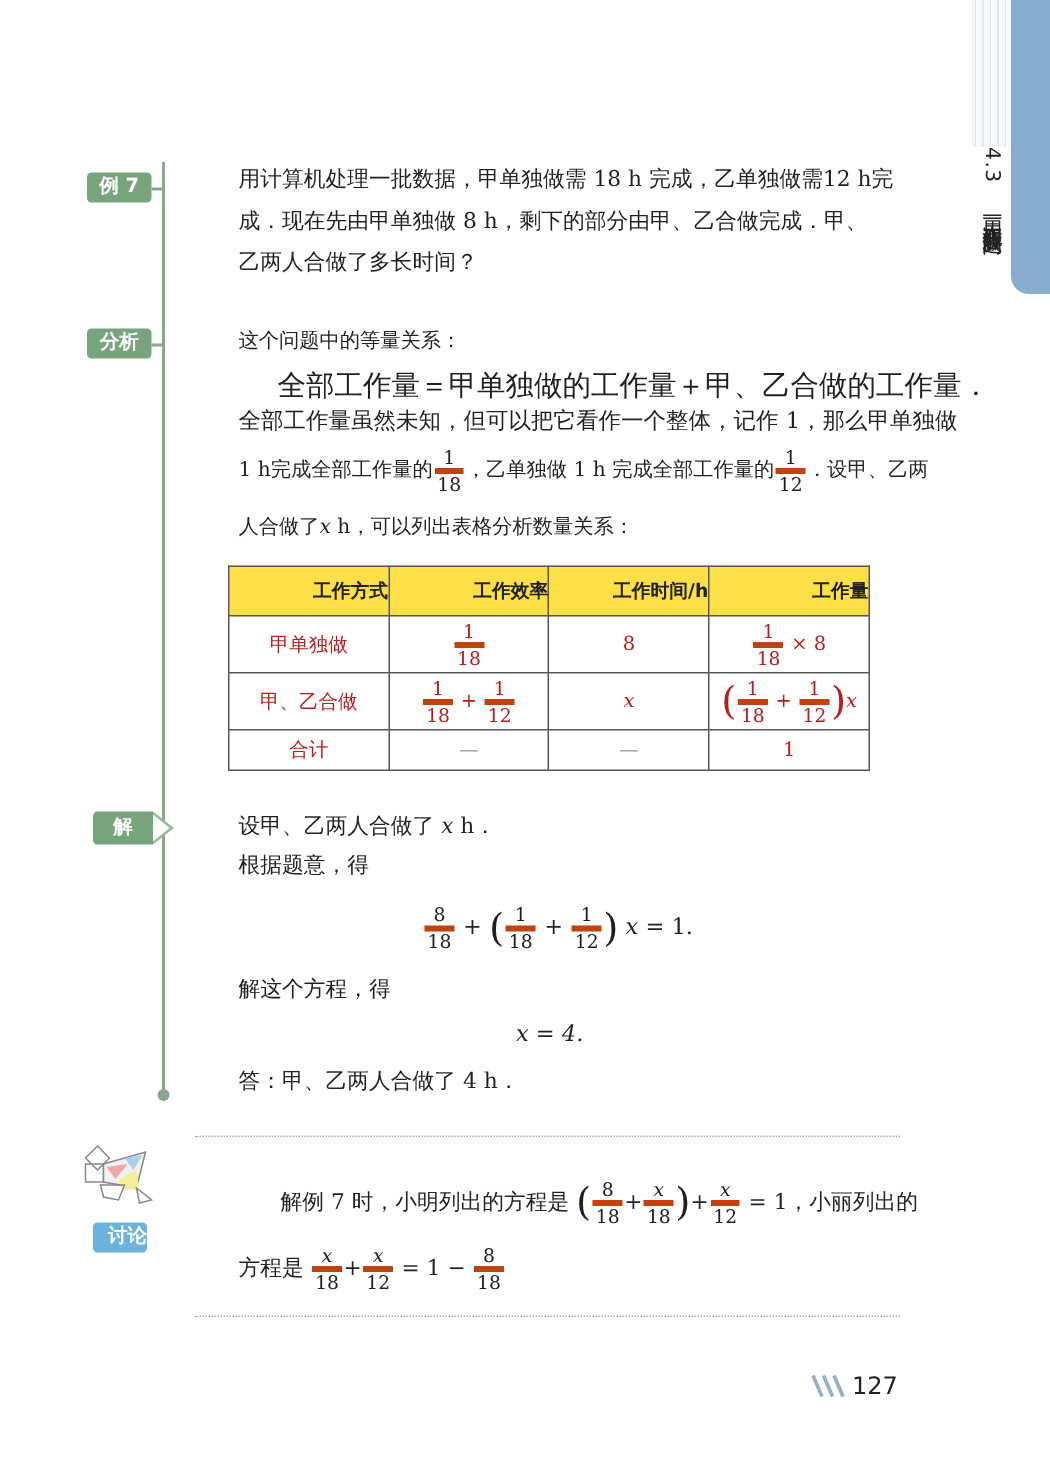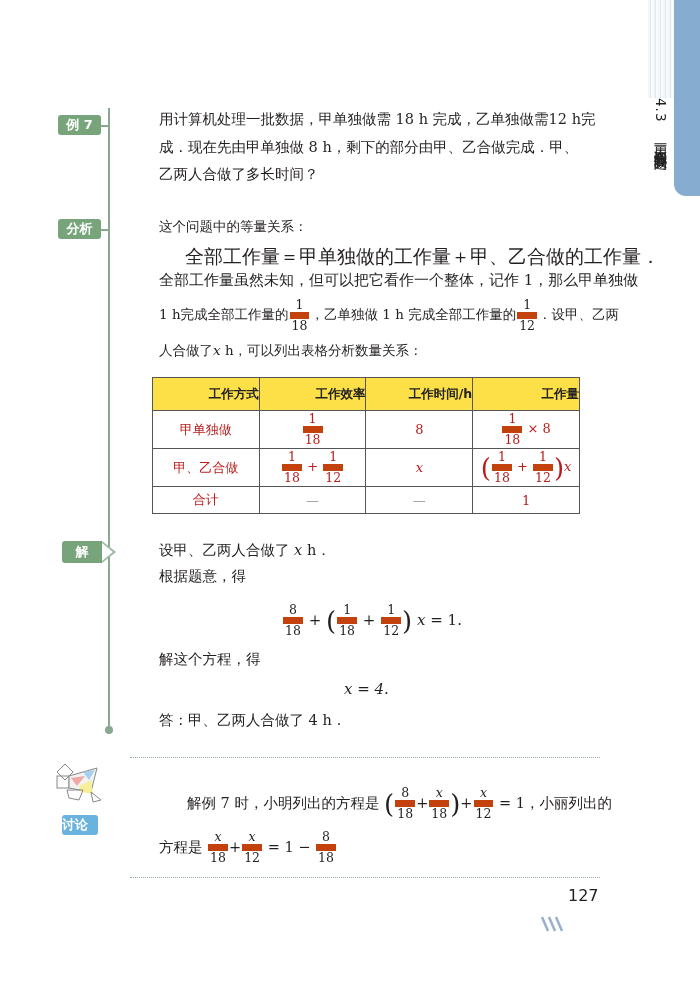--- a/index.html
+++ b/index.html
@@ -29,41 +29,41 @@
       border-radius: 3px 0 0 3px; color: #fff; font-family: "DejaVu Sans", sans-serif; font-size: 13px; font-weight: bold; line-height: 22px; text-align: center; }
     .badge-jie .arrow { position: absolute; left: 40px; top: 0; width: 0; height: 0;
       border-top: 11px solid transparent; border-bottom: 11px solid transparent; border-left: 14px solid #9ab99d; }
     .badge-jie .arrow-inner { position: absolute; left: 40px; top: 2px; width: 0; height: 0;
       border-top: 9px solid transparent; border-bottom: 9px solid transparent; border-left: 11px solid #ffffff; }
     .line { position: absolute; left: 132px; font-size: 14.5px; white-space: nowrap; margin-left: 27px; }
     .i { font-style: italic; }
 
     .frac { display: inline-block; vertical-align: middle; text-align: center; font-size: 12.5px; line-height: 14px; margin: 0 1px; }
     .frac .n { display: block; padding: 0 2px; }
-    .frac .d { display: block; border-top: 7px solid #c2410c; padding: 0 2px; }
+    .frac .d { display: block; border-top: 4px solid #c2410c; padding: 0 2px; }
     .paren { font-size: 26px; vertical-align: middle; font-weight: 200; line-height: 1; }
 
     
     .tbl { position: absolute; left: 152px; top: 377px; width: 428px; border-collapse: collapse;
       border: 1.5px solid #555; font-size: 13px; }
     .tbl th { background: #fde047; height: 33px; font-family: "DejaVu Sans", "Liberation Sans", sans-serif;
       font-weight: bold; font-size: 12.5px; border: 1px solid #555; text-align: right; color: #222; }
     .tbl td { border: 1px solid #555; text-align: center; height: 38px; color: #b91c1c; }
     .tbl tr.last td { height: 27px; }
     .tbl .dash { color: #999; }
 
     .eq { position: absolute; font-size: 15px; white-space: nowrap; }
 
     .dotted { position: absolute; left: 130px; width: 470px; border-top: 1.5px dotted #9aa; }
 
     .discuss-icon { position: absolute; left: 55px; top: 762px; width: 52px; height: 52px; }
     .badge-discuss { position: absolute; left: 62px; top: 815px; width: 36px; height: 20px; background: #6ab3de; color: #fff;
-      border-radius: 3px; font-family: "DejaVu Sans", sans-serif; font-weight: bold; font-size: 13px; line-height: 20px; text-align: left; }
+      border-radius: 3px; font-family: "DejaVu Sans", sans-serif; font-weight: bold; font-size: 13px; line-height: 20px; text-align: right; }
 
-    .pagenum { position: absolute; left: 568px; top: 886px; font-family: "DejaVu Sans", "Liberation Sans", sans-serif; font-size: 16px; color: #222; }
+    .pagenum { position: absolute; left: 568px; top: 914px; font-family: "DejaVu Sans", "Liberation Sans", sans-serif; font-size: 16px; color: #222; }
     .slashes { position: absolute; left: 538px; top: 914px; width: 30px; height: 20px; }
   </style>
 </head>
 <body>
 
 <div class="side-stripes"></div>
 <div class="side-tab"></div>
 <div class="side-text">
   <span class="num">4.3</span>
   <span>用一元一次方程解决问题</span>

